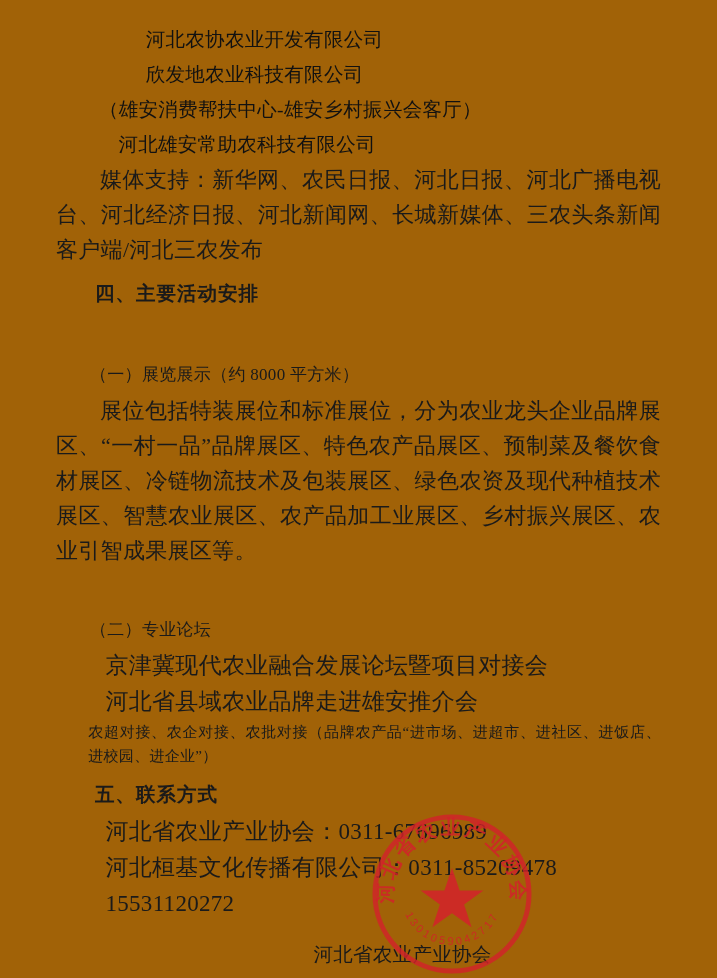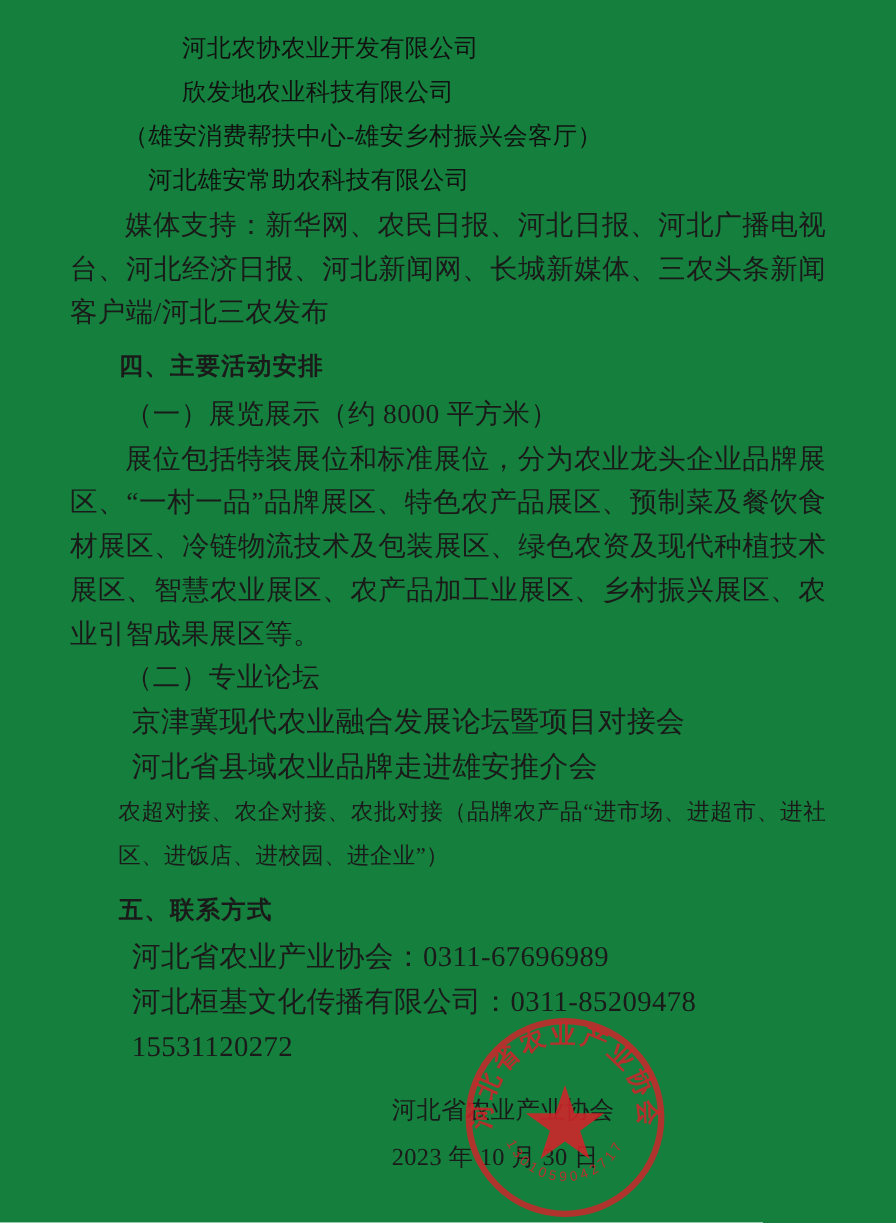--- a/index.html
+++ b/index.html
@@ -9,21 +9,21 @@
   }
   body {
     font-family: "Liberation Serif", "DejaVu Serif", serif;
     color: #1a1a1a;
   }
   #page {
     position: relative;
     width: 717px;
     height: 978px;
     overflow: hidden;
-    background: #15803d;
+    background: #a16207;
   }
   .doc-body {
     position: absolute;
     left: 0;
     top: 0;
     width: 717px;
     padding: 22px 56px 0 56px;
     box-sizing: border-box;
   }
   .line {
@@ -47,31 +47,32 @@
   }
   .block-justify {
     font-size: 22px;
     line-height: 35px;
     text-align: justify;
     text-justify: inter-character;
     text-indent: 2em;
     letter-spacing: 0.3px;
   }
   .block-justify-noindent {
-    font-size: 18px;
-    line-height: 35px;
+    font-size: 15px;
+    line-height: 24px;
     text-align: justify;
     text-justify: inter-character;
     letter-spacing: 0.3px;
   }
   .sub-head {
-    font-size: 22px;
+    font-size: 17px;
     line-height: 36px;
     text-indent: 2em;
     letter-spacing: 0.3px;
+    margin-top: 44px;
   }
   .plain-indent {
     font-size: 23px;
     line-height: 36px;
     padding-left: 2.15em;
     letter-spacing: 0.3px;
   }
   .gap-sm { height: 6px; }
 
   

